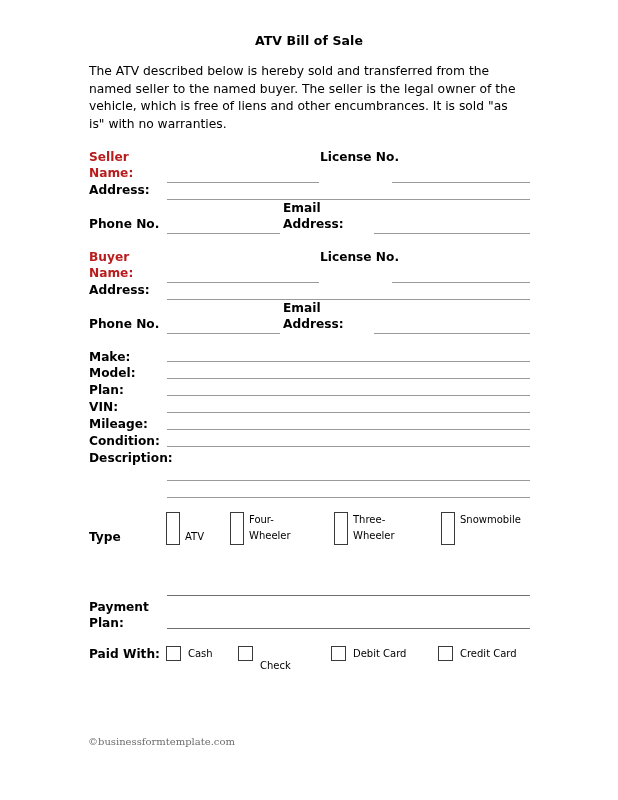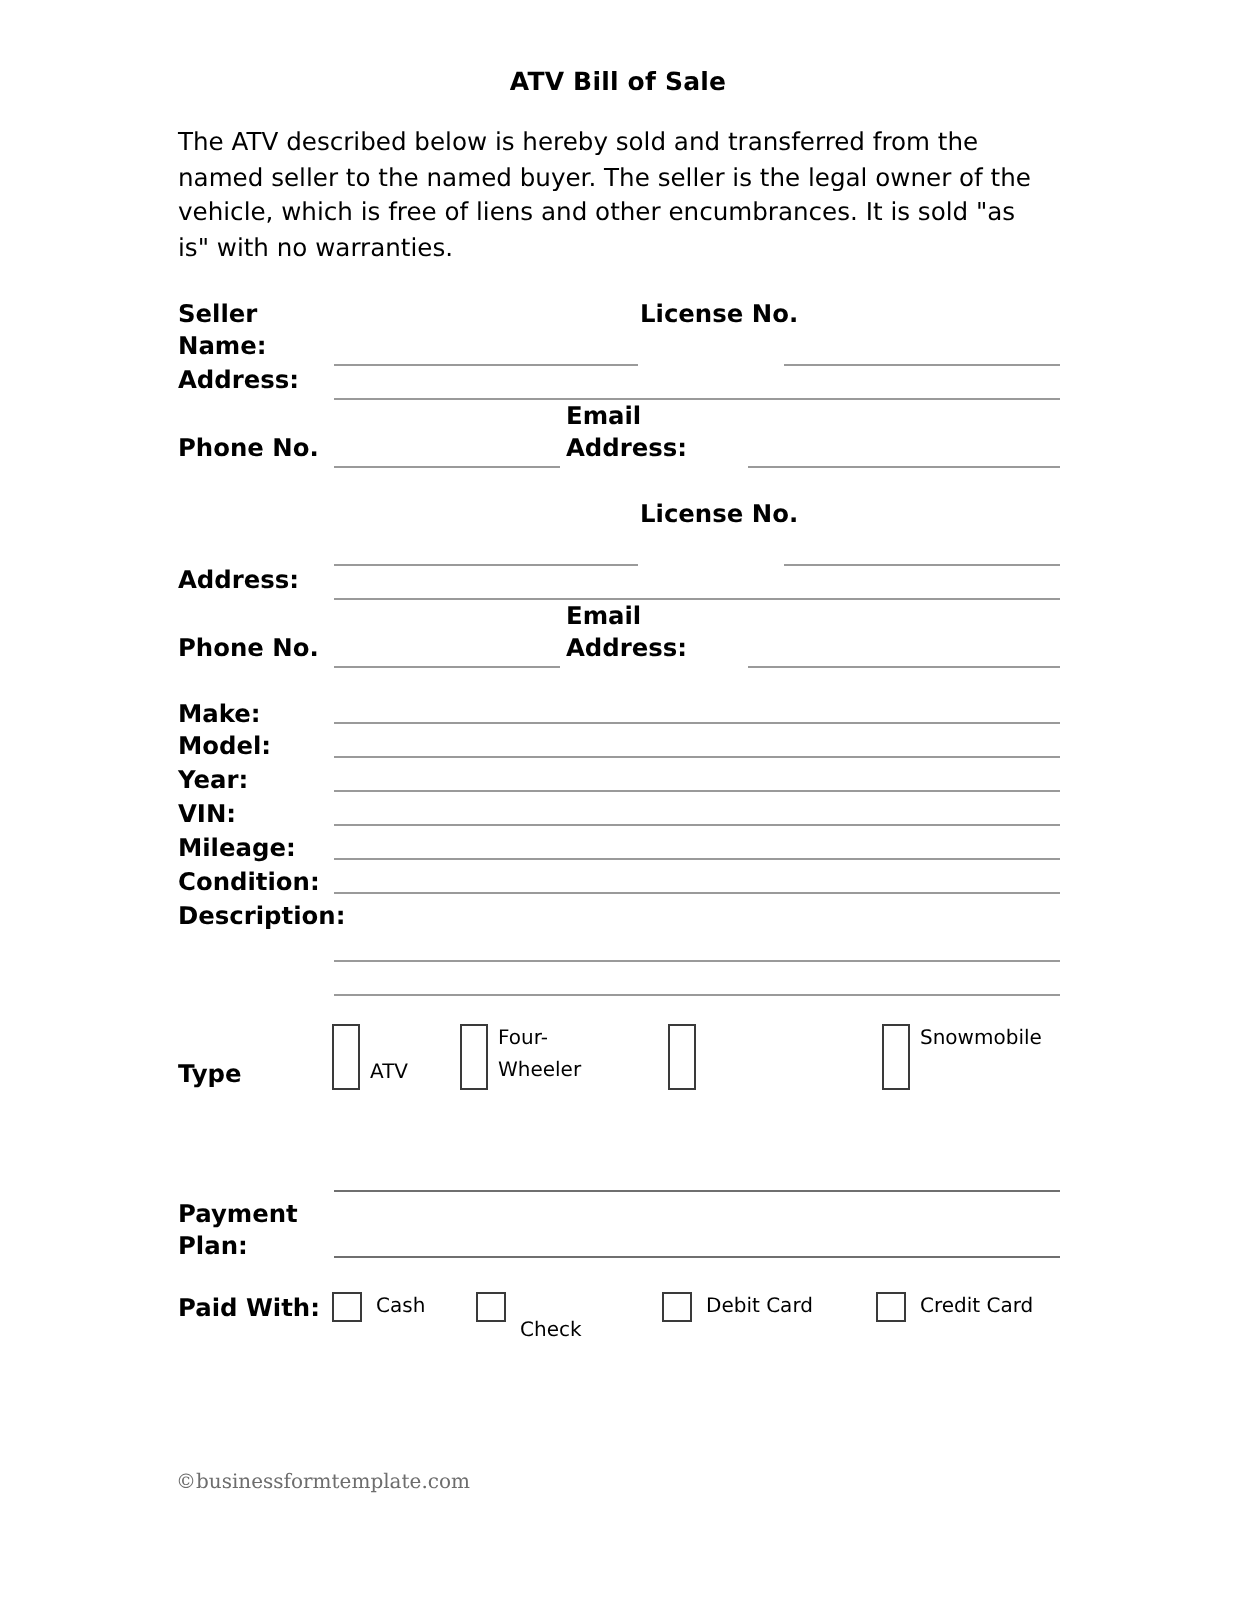--- a/index.html
+++ b/index.html
@@ -47,21 +47,21 @@
     font-weight: normal;
   }
 
   
   .lbl {
     position: absolute;
     font-size: 12.2px;
     font-weight: bold;
     line-height: 16.4px;
   }
-  .lbl.red { color: #000000; }
+  .lbl.red { color: #b91c1c; }
 
   .rule {
     position: absolute;
     height: 0;
     border-bottom: 1.3px solid #9a9a9a;
   }
   .rule.dark { border-bottom-color: #6f6f6f; }
 
   
   .cb-tall {
@@ -114,41 +114,42 @@
 
   <div class="lbl" style="left:89px; top:182px;">Address:</div>
   <div class="rule" style="left:167px; top:199px; width:363px;"></div>
 
   <div class="lbl" style="left:283px; top:200px; width:100px;">Email Address:</div>
   <div class="lbl" style="left:89px; top:216px;">Phone No.</div>
 
   <div class="rule" style="left:167px; top:233px; width:113px;"></div>
   <div class="rule" style="left:374px; top:233px; width:156px;"></div>
 
+  <div class="lbl red" style="left:89px; top:249px; width:75px;">Buyer Name:</div>
   <div class="lbl" style="left:320px; top:249px; width:80px;">License No.</div>
 
   <div class="rule" style="left:167px; top:282px; width:152px;"></div>
   <div class="rule" style="left:392px; top:282px; width:138px;"></div>
 
   <div class="lbl" style="left:89px; top:282px;">Address:</div>
   <div class="rule" style="left:167px; top:299px; width:363px;"></div>
 
   <div class="lbl" style="left:283px; top:300px; width:100px;">Email Address:</div>
   <div class="lbl" style="left:89px; top:316px;">Phone No.</div>
 
   <div class="rule" style="left:167px; top:333px; width:113px;"></div>
   <div class="rule" style="left:374px; top:333px; width:156px;"></div>
 
   <div class="lbl" style="left:89px; top:349px;">Make:</div>
   <div class="rule" style="left:167px; top:361px; width:363px;"></div>
 
   <div class="lbl" style="left:89px; top:365px;">Model:</div>
   <div class="rule" style="left:167px; top:378px; width:363px;"></div>
 
-  <div class="lbl" style="left:89px; top:382px;">Year:</div>
+  <div class="lbl" style="left:89px; top:382px;">Plan:</div>
   <div class="rule" style="left:167px; top:395px; width:363px;"></div>
 
   <div class="lbl" style="left:89px; top:399px;">VIN:</div>
   <div class="rule" style="left:167px; top:412px; width:363px;"></div>
 
   <div class="lbl" style="left:89px; top:416px;">Mileage:</div>
   <div class="rule" style="left:167px; top:429px; width:363px;"></div>
 
   <div class="lbl" style="left:89px; top:433px;">Condition:</div>
   <div class="rule" style="left:167px; top:446px; width:363px;"></div>
@@ -159,20 +160,21 @@
 
   <div class="lbl" style="left:89px; top:529px;">Type</div>
 
   <div class="cb-tall" style="left:166px; top:512px;"></div>
   <div class="cb-txt" style="left:185px; top:529px; width:55px;">ATV</div>
 
   <div class="cb-tall" style="left:230px; top:512px;"></div>
   <div class="cb-txt" style="left:249px; top:512px; width:66px;">Four-Wheeler</div>
 
   <div class="cb-tall" style="left:334px; top:512px;"></div>
+  <div class="cb-txt" style="left:353px; top:512px; width:70px;">Three-Wheeler</div>
 
   <div class="cb-tall" style="left:441px; top:512px;"></div>
   <div class="cb-txt" style="left:460px; top:512px; width:72px;">Snowmobile</div>
 
   <div class="rule dark" style="left:167px; top:595px; width:363px;"></div>
 
   <div class="lbl" style="left:89px; top:599px; width:78px;">Payment Plan:</div>
   <div class="rule dark" style="left:167px; top:628px; width:363px;"></div>
 
   <div class="lbl" style="left:89px; top:646px;">Paid With:</div>

